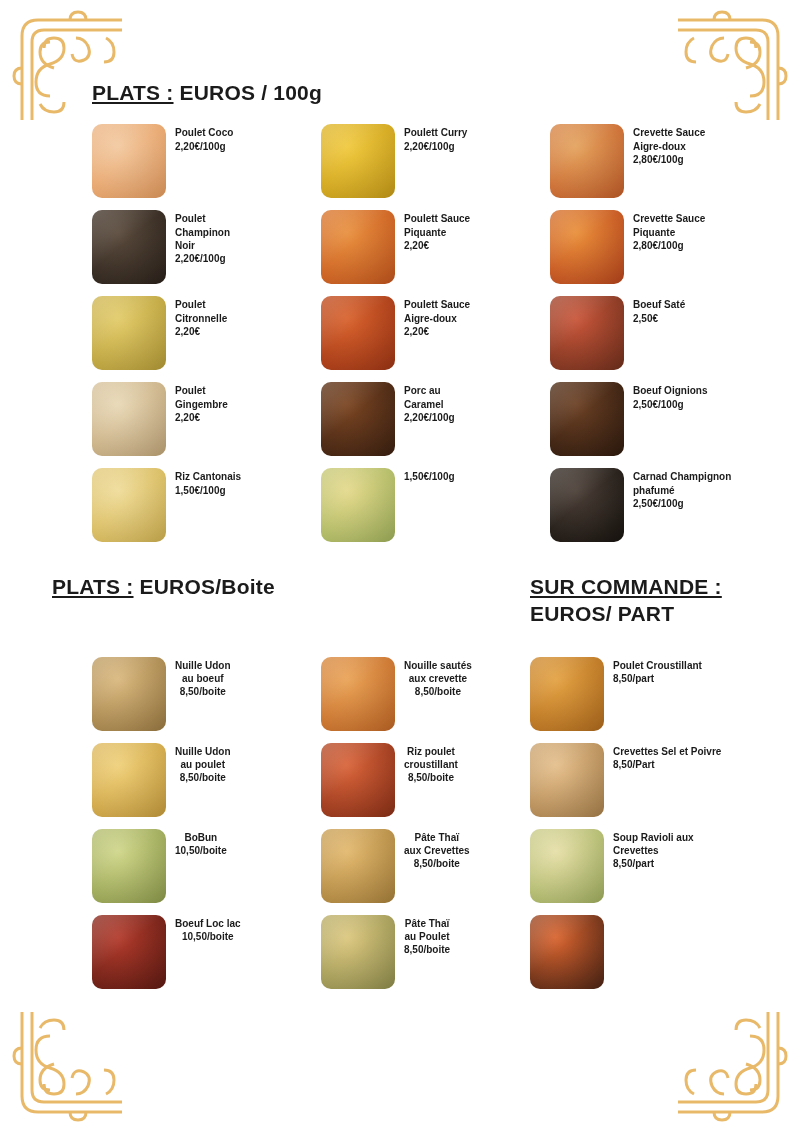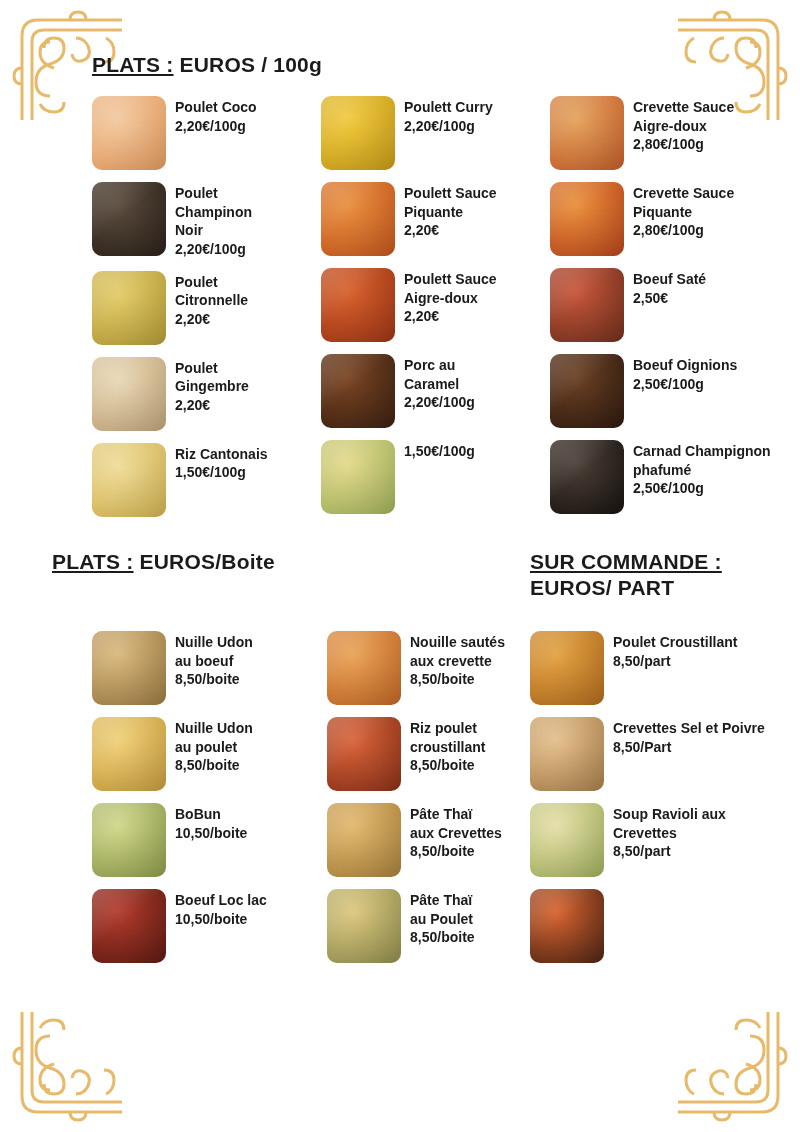--- a/index.html
+++ b/index.html
@@ -41,21 +41,21 @@
     font-weight: bold;
     letter-spacing: .2px;
     margin: 0 0 14px 0;
     line-height: 1.25;
   }
   .section-title .ul {
     text-decoration: underline;
   }
 
   
-  .title-plats-100 { margin-left: 62px; margin-bottom: 18px; }
+  .title-plats-100 { margin-left: 62px; margin-bottom: 18px; margin-top: 28px; }
   .title-plats-boite { margin-left: 22px; }
   .title-commande { margin-left: 0px; }
 
   .grid {
     display: grid;
     grid-template-columns: 215px 215px 230px;
     column-gap: 14px;
     margin-left: 62px;
   }
 
@@ -76,39 +76,40 @@
     background-position: center;
     overflow: hidden;
     position: relative;
   }
   .thumb .sheen {
     position: absolute;
     inset: 0;
     background: linear-gradient(140deg, rgba(255,255,255,.22), rgba(255,255,255,0) 45%, rgba(0,0,0,.12));
   }
   .itxt {
-    font-size: 14px;
+    font-size: 10px;
     font-weight: bold;
     line-height: 1.33;
     padding-top: 2px;
     white-space: pre-line;
   }
 
   
   .lower {
     display: grid;
     grid-template-columns: 500px 290px;
     margin-top: 16px;
   }
 
   .grid2 {
     display: grid;
     grid-template-columns: 215px 215px;
-    column-gap: 20px;
+    column-gap: 14px;
     margin-left: 62px;
+    text-align: center;
   }
   .col3 { margin-left: 0; }
 
   .headrow {
     display: grid;
     grid-template-columns: 500px 300px;
     align-items: start;
     margin-top: 20px;
     margin-bottom: 8px;
   }

